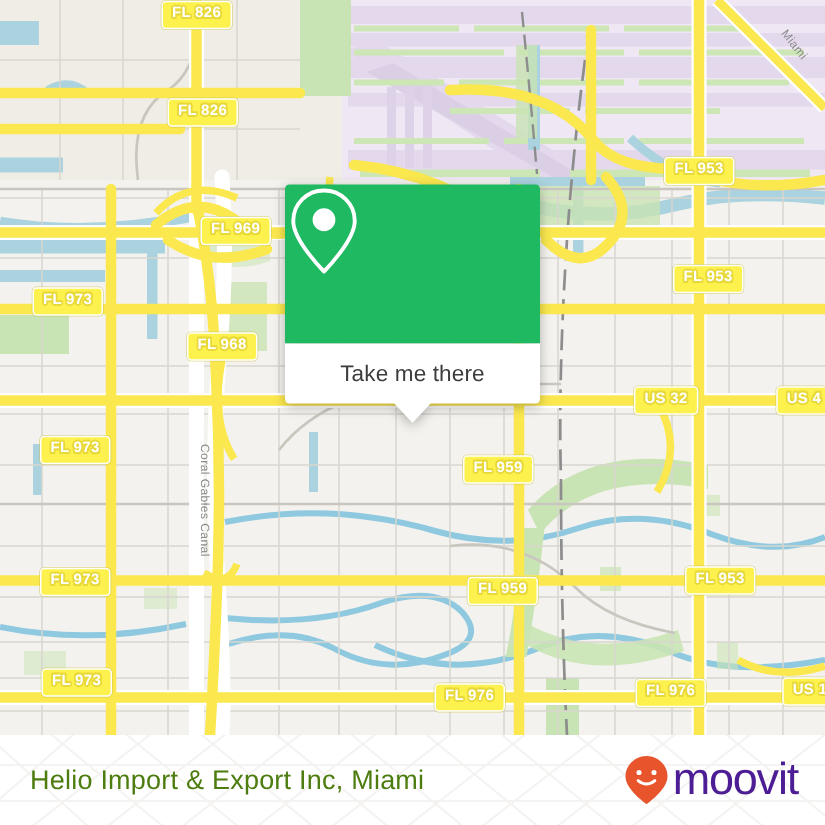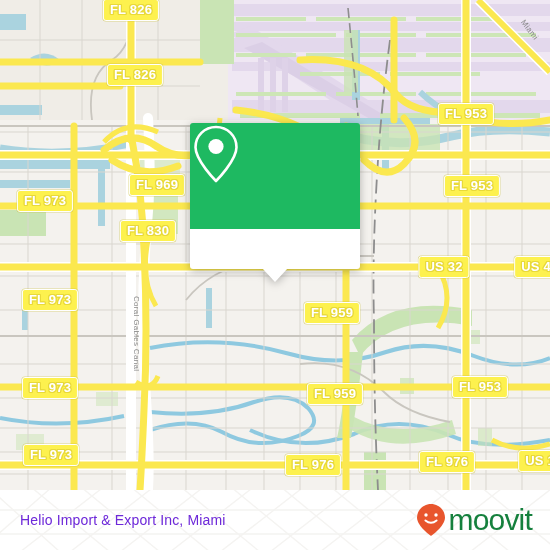--- a/index.html
+++ b/index.html
@@ -14,21 +14,21 @@
   #map{position:absolute;left:0;top:0;width:550px;height:490px;overflow:hidden;background:#f2efe9;}
   #map svg{position:absolute;left:0;top:0;}
 
   
   .shield{
     position:absolute;
     background:#fdf14e;
     border:1.6px solid #ffffff;
     border-radius:3px;
     color:#ffffff;
-    font-size:13px;
+    font-size:10px;
     font-weight:bold;
     letter-spacing:.2px;
     line-height:1;
     padding:3px 6px 4px 6px;
     white-space:nowrap;
     text-shadow:
       -1.2px 0 #e8d93a, 1.2px 0 #e8d93a, 0 -1.2px #e8d93a, 0 1.2px #e8d93a,
       -1px -1px #e8d93a, 1px -1px #e8d93a, -1px 1px #e8d93a, 1px 1px #e8d93a;
     box-shadow:0 0 0 .5px rgba(200,190,60,.55);
     transform:translate(-50%,-50%);
@@ -99,29 +99,29 @@
   }
   #footer-watermark{position:absolute;left:0;top:0;opacity:.55;}
   #footer-inner{
     position:relative;
     height:60px;
     display:flex;align-items:center;justify-content:space-between;
     padding:0 18px 0 20px;
     box-sizing:border-box;
   }
   #footer-title{
-    font-size:14px;
-    color:#6d28d9;
+    font-size:18px;
+    color:#4d7c0f;
     letter-spacing:.15px;
     white-space:nowrap;
   }
   #brand{display:flex;align-items:center;gap:1px;}
   #brand-word{
     font-size:30px;
-    color:#15803d;
+    color:#4c1d95;
     letter-spacing:-.8px;
     font-weight:normal;
     line-height:1;
     margin-left:1px;
   }
 </style>
 </head>
 <body>
 
 <div id="app">
@@ -322,24 +322,24 @@
             <path d="M478 0 L550 72"></path>
           </g>
 
       </g>
     </svg>
 
     <div id="shields">
         <div class="shield" style="left: 131px; top: 10px;">FL 826</div>
         <div class="shield" style="left: 135px; top: 75px;">FL 826</div>
         <div class="shield" style="left: 466px; top: 114px;">FL 953</div>
-        <div class="shield" style="left: 157px; top: 154px; margin-top: 31px;">FL 969</div>
+        <div class="shield" style="left: 157px; top: 154px;">FL 969</div>
         <div class="shield" style="left: 472px; top: 186px;">FL 953</div>
         <div class="shield" style="left: 45px; top: 201px;">FL 973</div>
-        <div class="shield" style="left: 148px; top: 231px;">FL 830</div>
+        <div class="shield" style="left: 148px; top: 231px;">FL 968</div>
         <div class="shield" style="left: 444px; top: 267px;">US 32</div>
         <div class="shield" style="left: 536px; top: 267px;">US 4</div>
         <div class="shield" style="left: 50px; top: 300px;">FL 973</div>
         <div class="shield" style="left: 332px; top: 313px;">FL 959</div>
         <div class="shield" style="left: 50px; top: 388px;">FL 973</div>
         <div class="shield" style="left: 335px; top: 394px;">FL 959</div>
         <div class="shield" style="left: 480px; top: 387px;">FL 953</div>
         <div class="shield" style="left: 51px; top: 455px;">FL 973</div>
         <div class="shield" style="left: 313px; top: 465px;">FL 976</div>
         <div class="shield" style="left: 447px; top: 462px;">FL 976</div>
@@ -352,20 +352,21 @@
       </div>
 
     <div id="popup">
       <div id="popup-top">
         <svg width="52" height="62" viewBox="0 0 52 62">
           <path d="M26 4 C14.5 4 5.5 13 5.5 24.3 C5.5 37.5 26 58 26 58 C26 58 46.5 37.5 46.5 24.3 C46.5 13 37.5 4 26 4 Z" fill="none" stroke="#ffffff" stroke-width="2.6" stroke-linejoin="round"></path>
           <circle cx="26" cy="23.5" r="7.6" fill="#ffffff"></circle>
         </svg>
       </div>
       <div id="popup-bottom">
+        <span id="popup-label">Take me there</span>
         <div id="popup-tail"></div>
       </div>
     </div>
 
   </div>
 
   <div id="footer">
     <svg id="footer-watermark" width="550" height="60" viewBox="0 0 550 60">
       <g stroke="#eceae6" stroke-width="1.4" fill="none">
         <path d="M-20 60 L60 -10 M20 62 L110 -8 M70 62 L160 -8 M120 62 L210 -8

